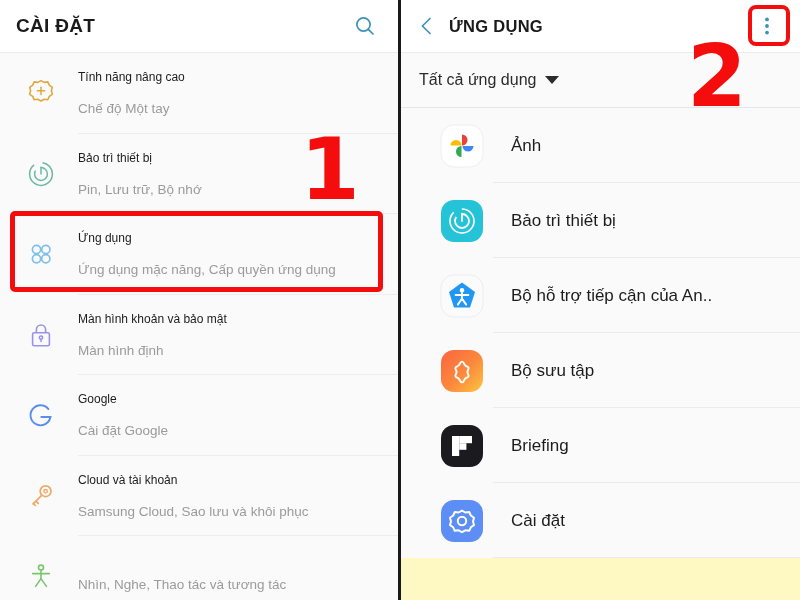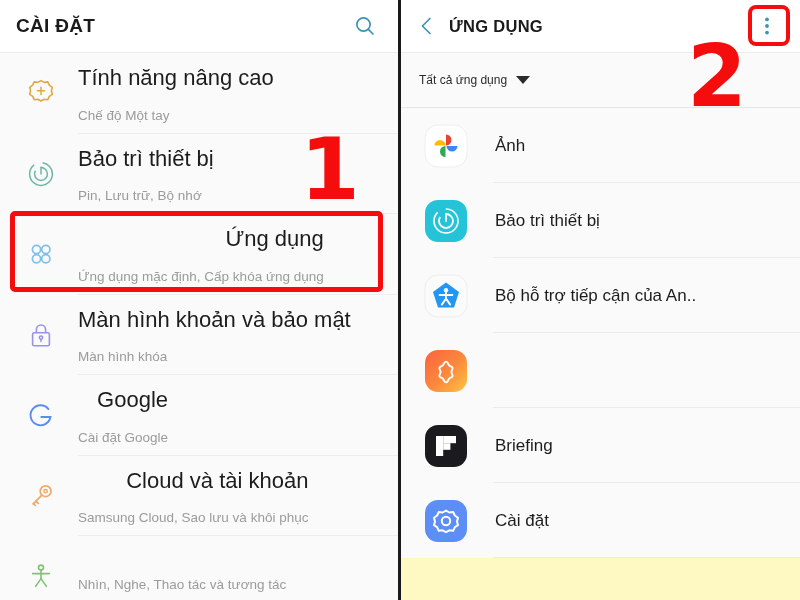--- a/index.html
+++ b/index.html
@@ -56,21 +56,21 @@
 
   
   .filter-row {
     height: 54px;
     background: #fafafa;
     display: flex;
     align-items: center;
     padding: 0 18px;
   }
   .filter-label {
-    font-size: 12px; color: #2b2b2b;
+    font-size: 16px; color: #2b2b2b;
   }
   .caret {
     width: 0; height: 0;
     border-left: 7px solid transparent;
     border-right: 7px solid transparent;
     border-top: 8px solid #2b2b2b;
     margin-left: 9px;
     display: inline-block;
   }
   .filter-underline { height: 1px; background: #e6e6e6; }
@@ -83,39 +83,38 @@
     padding: 0 0 0 18px;
     height: 80.5px;
     position: relative;
   }
   .s-icon {
     width: 46px; min-width: 46px;
     display: flex; align-items: center; justify-content: center;
   }
   .s-text { padding-left: 14px; padding-right: 12px; }
   .s-title {
-    font-size: 22px; color: #1c1c1c; line-height: 1.25;
+    font-size: 12px; color: #1c1c1c; line-height: 1.25;
     white-space: nowrap;
-    text-align: right;
   }
   .s-sub {
     font-size: 13.5px; color: #9b9b9b; margin-top: 16px;
     white-space: nowrap;
   }
   .s-div {
     position: absolute; left: 78px; right: 0; bottom: 0;
     height: 1px; background: #ededed;
   }
 
   
   .app-list { background: #fafafa; }
   .a-row {
     display: flex; align-items: center;
     height: 75px;
-    padding-left: 22px;
+    padding-left: 38px;
     position: relative;
   }
   .a-icon {
     width: 46px; min-width: 46px; height: 46px;
     display: flex; align-items: center; justify-content: center;
   }
   .a-title {
     font-size: 17px; color: #1c1c1c;
     padding-left: 26px;
     white-space: nowrap;
@@ -203,37 +202,37 @@
         <div class="s-icon">
           <svg width="32" height="32" viewBox="0 0 32 32">
             <circle cx="11.5" cy="11.5" r="4.1" fill="none" stroke="#7ec0e8" stroke-width="1.7"></circle>
             <circle cx="20.8" cy="11.5" r="4.1" fill="none" stroke="#7ec0e8" stroke-width="1.7"></circle>
             <circle cx="11.5" cy="20.8" r="4.1" fill="none" stroke="#7ec0e8" stroke-width="1.7"></circle>
             <circle cx="20.8" cy="20.8" r="4.1" fill="none" stroke="#7ec0e8" stroke-width="1.7"></circle>
           </svg>
         </div>
         <div class="s-text">
           <div class="s-title">Ứng dụng</div>
-          <div class="s-sub">Ứng dụng mặc định, Cấp khóa ứng dụng</div>
+          <div class="s-sub">Ứng dụng mặc năng, Cấp quyền ứng dụng</div>
         </div>
         <div class="s-div"></div>
       </div>
 
       <div class="s-row">
         <div class="s-icon">
           <svg width="32" height="32" viewBox="0 0 32 32">
             <rect x="7.6" y="13.8" width="16.8" height="13" rx="1.6" fill="none" stroke="#9a92e8" stroke-width="1.6"></rect>
             <path d="M11.4 13.8V10.6a4.6 4.6 0 0 1 9.2 0v3.2" fill="none" stroke="#9a92e8" stroke-width="1.6"></path>
             <circle cx="16" cy="18.6" r="1.7" fill="none" stroke="#9a92e8" stroke-width="1.5"></circle>
             <line x1="16" y1="20.1" x2="16" y2="22.6" stroke="#9a92e8" stroke-width="1.5" stroke-linecap="round"></line>
           </svg>
         </div>
         <div class="s-text">
           <div class="s-title">Màn hình khoản và bảo mật</div>
-          <div class="s-sub">Màn hình khóa</div>
+          <div class="s-sub">Màn hình định</div>
         </div>
         <div class="s-div"></div>
       </div>
 
       <div class="s-row">
         <div class="s-icon">
           <svg width="32" height="32" viewBox="0 0 32 32">
             <path d="M23.4 10.1A10 10 0 1 0 25.4 18H16.3" fill="none" stroke="#5b8def" stroke-width="1.9" stroke-linecap="round"></path>
             <path d="M18.6 18h6.8" fill="none" stroke="#5b8def" stroke-width="1.9" stroke-linecap="round"></path>
           </svg>
@@ -362,20 +361,21 @@
               <linearGradient id="galgrad" x1="0" y1="0" x2="1" y2="1">
                 <stop offset="0%" stop-color="#fb6340"></stop>
                 <stop offset="55%" stop-color="#fb8a3c"></stop>
                 <stop offset="100%" stop-color="#ffc542"></stop>
               </linearGradient>
             </defs>
             <rect x="1" y="1" width="42" height="42" rx="13" fill="url(#galgrad)"></rect>
             <path d="M22 12.6c1.6 0 2.1 2.2 2.9 3.5.9 1.4 3 1.2 3.6 2.6.6 1.4-1.1 2.7-1.1 4.3 0 1.6 1.7 2.9 1.1 4.3-.6 1.4-2.7 1.2-3.6 2.6-.8 1.3-1.3 3.5-2.9 3.5s-2.1-2.2-2.9-3.5c-.9-1.4-3-1.2-3.6-2.6-.6-1.4 1.1-2.7 1.1-4.3 0-1.6-1.7-2.9-1.1-4.3.6-1.4 2.7-1.2 3.6-2.6.8-1.3 1.3-3.5 2.9-3.5z" fill="none" stroke="#ffffff" stroke-width="1.9" stroke-linejoin="round"></path>
           </svg>
         </div>
+        <div class="a-title">Bộ sưu tập</div>
         <div class="a-div"></div>
       </div>
 
       <div class="a-row">
         <div class="a-icon">
           <svg width="44" height="44" viewBox="0 0 44 44">
             <rect x="1" y="1" width="42" height="42" rx="13" fill="#1b1b1f"></rect>
             <rect x="12" y="12" width="7.2" height="20" fill="#ffffff"></rect>
             <rect x="19.2" y="12" width="12.8" height="7.2" fill="#ffffff"></rect>
             <rect x="19.2" y="19.2" width="7.2" height="6.6" fill="#ffffff"></rect>

